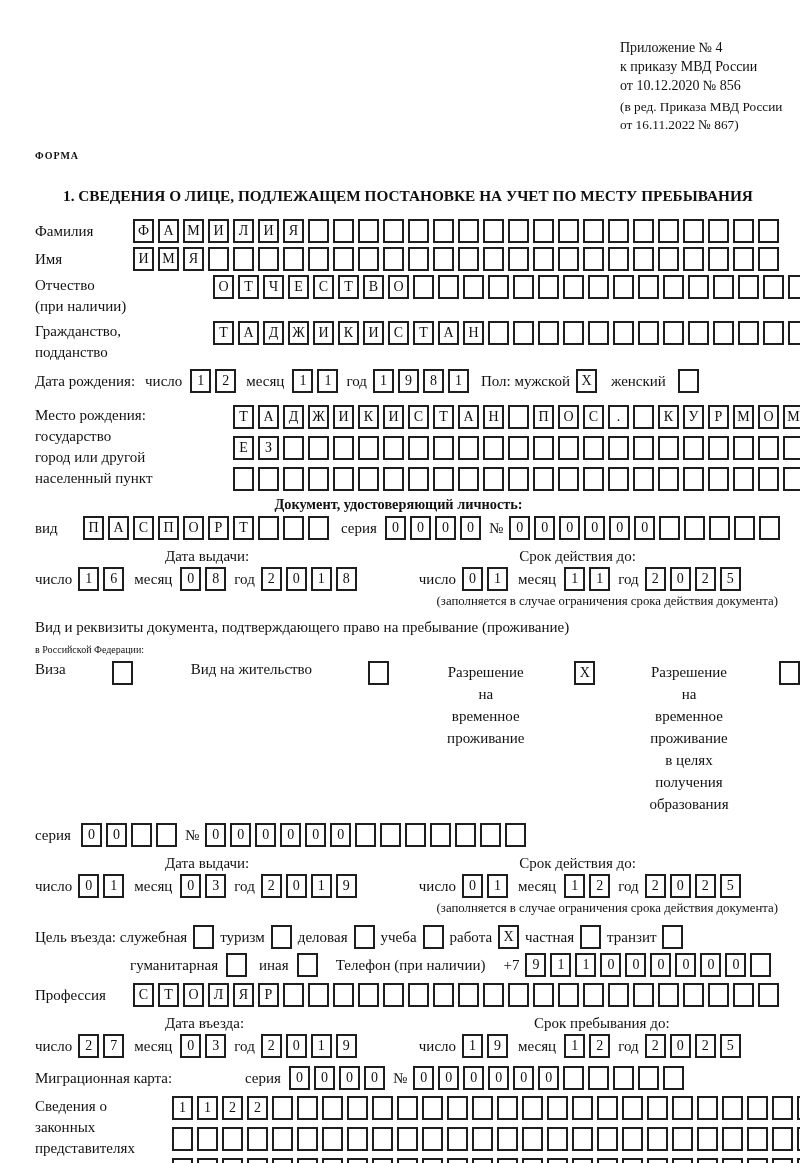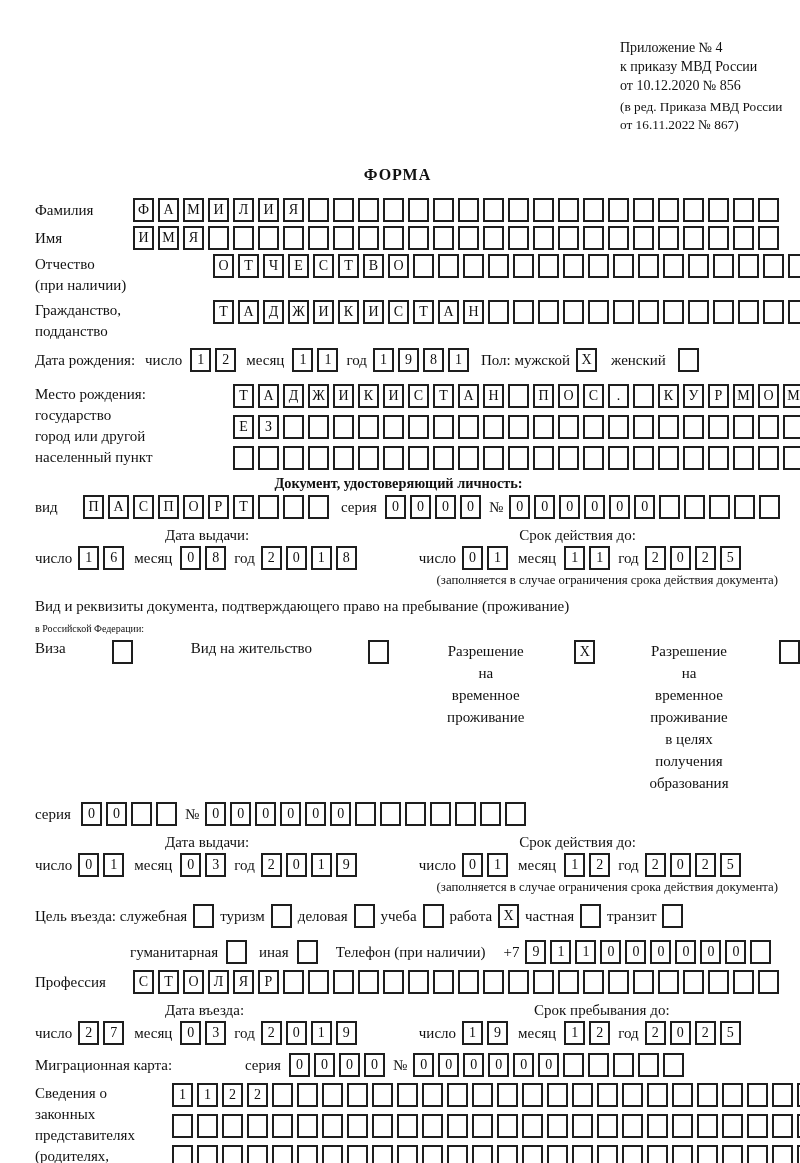--- a/index.html
+++ b/index.html
@@ -9,21 +9,21 @@
     font-family: "Liberation Serif", "DejaVu Serif", serif;
     color: #101010;
     position: relative; overflow: hidden;
   }
   .page { width: 800px; height: 1163px; padding: 38px 8px 4px 35px; }
 
   .appendix { margin-left: 585px; font-size: 14px; line-height: 19px; }
   .appendix .rev { font-size: 13.3px; line-height: 18px; }
   .appendix .rev:nth-of-type(4) { margin-top: 3px; }
 
-  .forma { text-align: center; padding-right: 32px; font-weight: bold; font-size: 16px; margin-top: 32px; letter-spacing: 1px; }
+  .forma { text-align: left; padding-right: 32px; font-weight: bold; font-size: 10px; margin-top: 16px; letter-spacing: 1px; }
 
   .title { text-align: center; font-weight: bold; font-size: 16.5px; line-height: 22px; margin-top: 21px; }
   .blank-line { display: inline-block; width: 56px; border-bottom: 2px solid #222; margin-left: 10px; vertical-align: baseline; }
 
   .sec { font-weight: bold; font-size: 15.3px; margin-top: 26px; margin-left: 28px; }
 
   .row { display: flex; align-items: center; margin-top: 4px; }
   .row.top { align-items: flex-start; gap: 40px; }
   .lbl { flex: none; font-size: 15px; }
   .lbl2 { flex: none; font-size: 15px; line-height: 21px; }
@@ -56,20 +56,21 @@
     <div>Приложение № 4</div>
     <div>к приказу МВД России</div>
     <div>от 10.12.2020 № 856</div>
     <div class="rev">(в ред. Приказа МВД России</div>
     <div class="rev">от 16.11.2022 № 867)</div>
   </div>
 
   <div class="forma">ФОРМА</div>
 
 
+  <div class="sec">1. СВЕДЕНИЯ О ЛИЦЕ, ПОДЛЕЖАЩЕМ ПОСТАНОВКЕ НА УЧЕТ ПО МЕСТУ ПРЕБЫВАНИЯ</div>
 
   <div class="row" style="margin-top:14px">
     <span class="lbl w98">Фамилия</span>
     <span class="cells">
         <span class="cell">Ф</span>
         <span class="cell">А</span>
         <span class="cell">М</span>
         <span class="cell">И</span>
         <span class="cell">Л</span>
         <span class="cell">И</span>
@@ -518,21 +519,21 @@
     <span class="lbl ml6">частная</span>
     <span class="cells ml6">
         <span class="cell"></span>
       </span>
     <span class="lbl ml6">транзит</span>
     <span class="cells ml6">
         <span class="cell"></span>
       </span>
   </div>
 
-  <div class="row" style="margin-top:12px">
+  <div class="row" style="margin-top:4px">
     <span class="lbl" style="margin-left:95px">гуманитарная</span>
     <span class="cells ml8">
         <span class="cell"></span>
       </span>
     <span class="lbl ml12">иная</span>
     <span class="cells ml8">
         <span class="cell"></span>
       </span>
     <span class="lbl ml18">Телефон (при наличии)</span>
     <span class="lbl ml18">+7</span>

